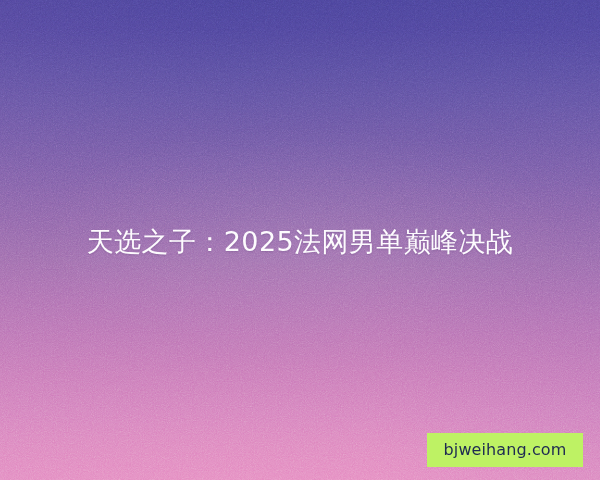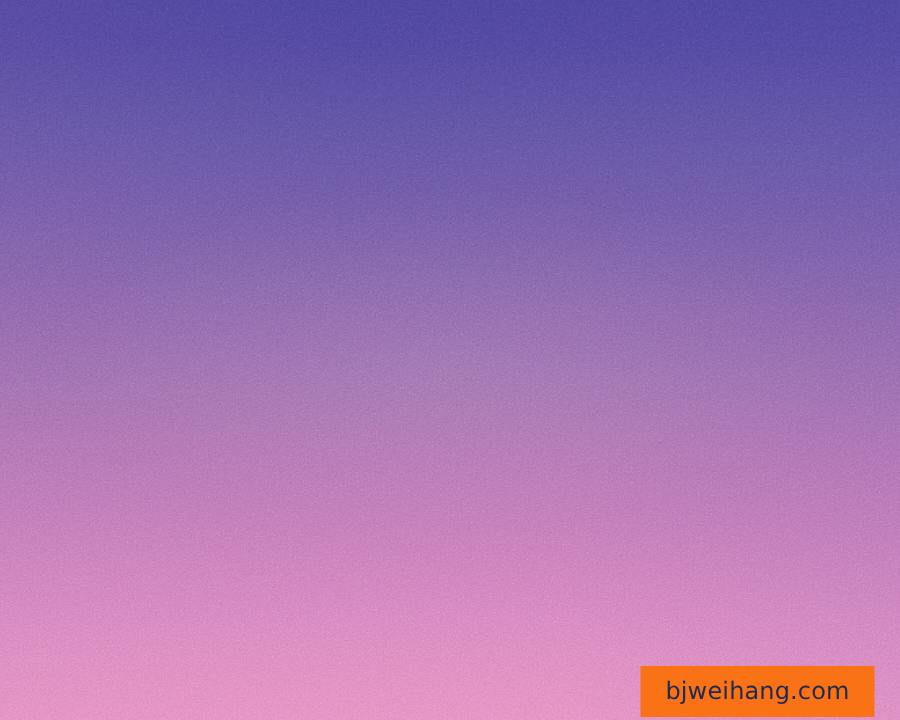--- a/index.html
+++ b/index.html
@@ -102,24 +102,24 @@
     line-height: 32px;
     font-weight: 400;
     letter-spacing: 0.4px;
     white-space: nowrap;
     text-shadow: 0 1px 2px rgba(60, 40, 90, 0.20);
   }
 
   #watermark {
     position: absolute;
     left: 427px;
-    top: 444px;
+    top: 433px;
     width: 156px;
     height: 34px;
-    background: #f97316;
+    background: #bef264;
     display: flex;
     align-items: center;
     justify-content: center;
   }
 
   #watermark-text {
     color: #1e2a52;
     font-family: "DejaVu Sans", "Liberation Sans", sans-serif;
     font-size: 16px;
     line-height: 18px;
@@ -150,18 +150,19 @@
   <div id="noise-layer-2">
     <svg xmlns="http://www.w3.org/2000/svg" viewBox="0 0 600 480" preserveAspectRatio="none">
       <filter id="grainCoarse">
         <feTurbulence type="fractalNoise" baseFrequency="0.38" numOctaves="2" stitchTiles="stitch"></feTurbulence>
         <feColorMatrix type="saturate" values="0.35"></feColorMatrix>
       </filter>
       <rect width="600" height="480" filter="url(#grainCoarse)"></rect>
     </svg>
   </div>
 
+  <div id="headline">天选之子：2025法网男单巅峰决战</div>
 
   <div id="watermark">
     <span id="watermark-text">bjweihang.com</span>
   </div>
 
 </div>
 
 </body></html>

